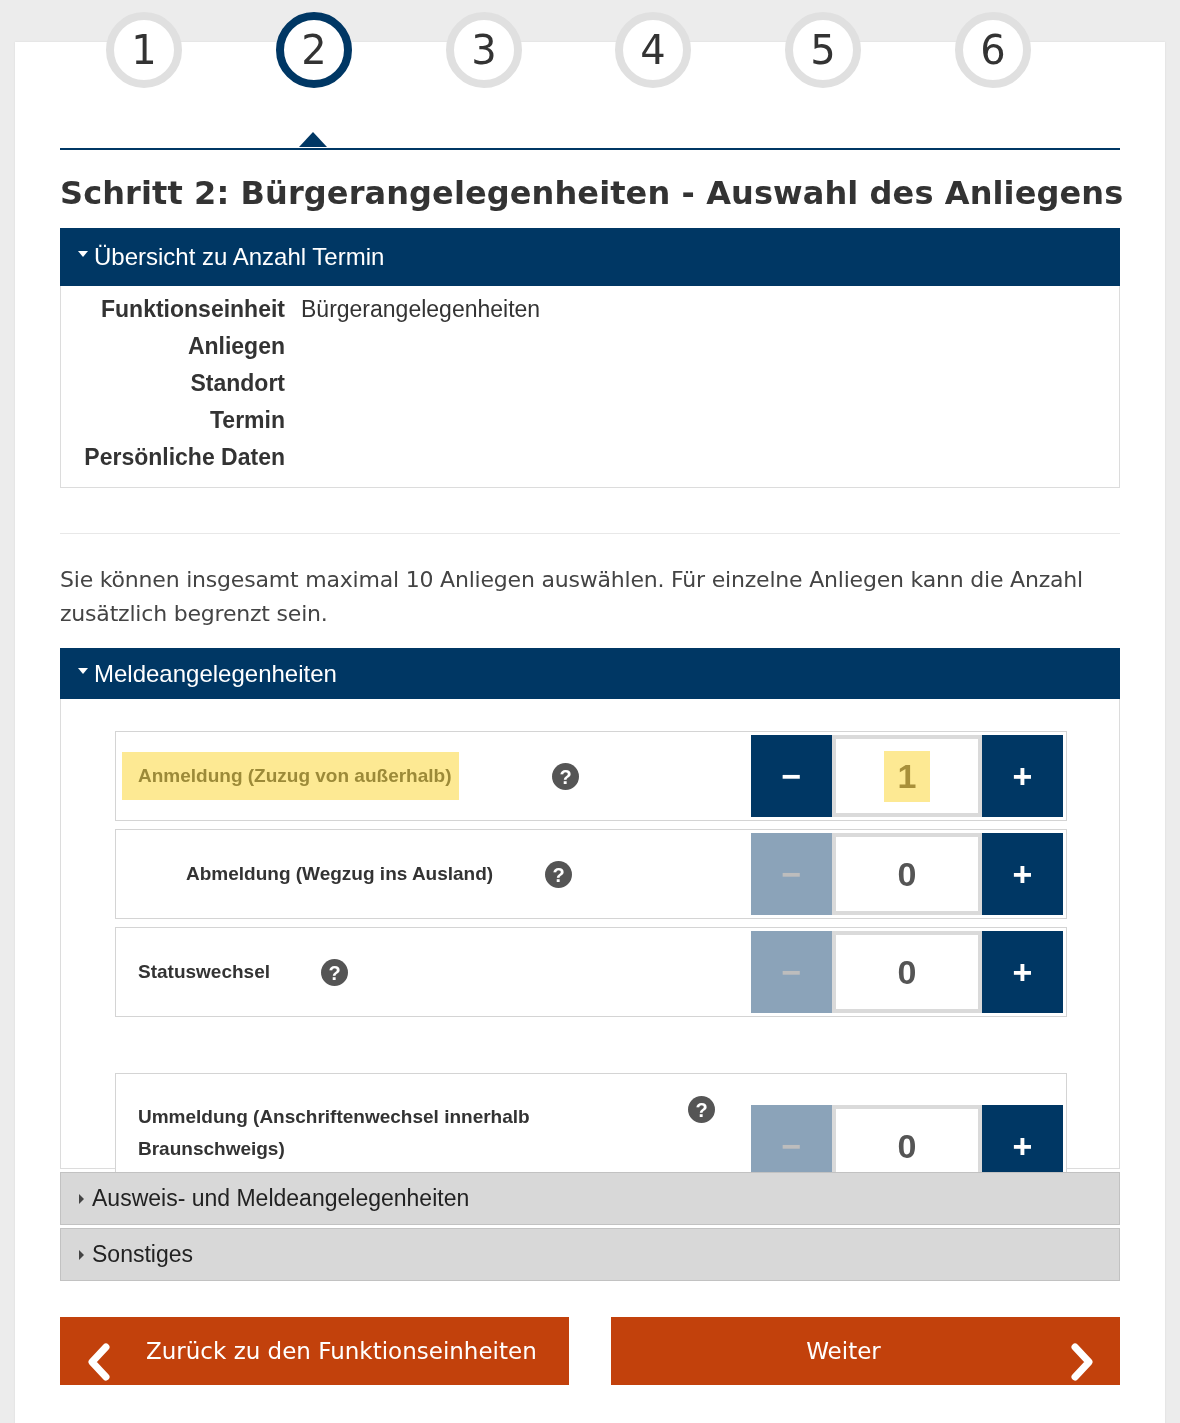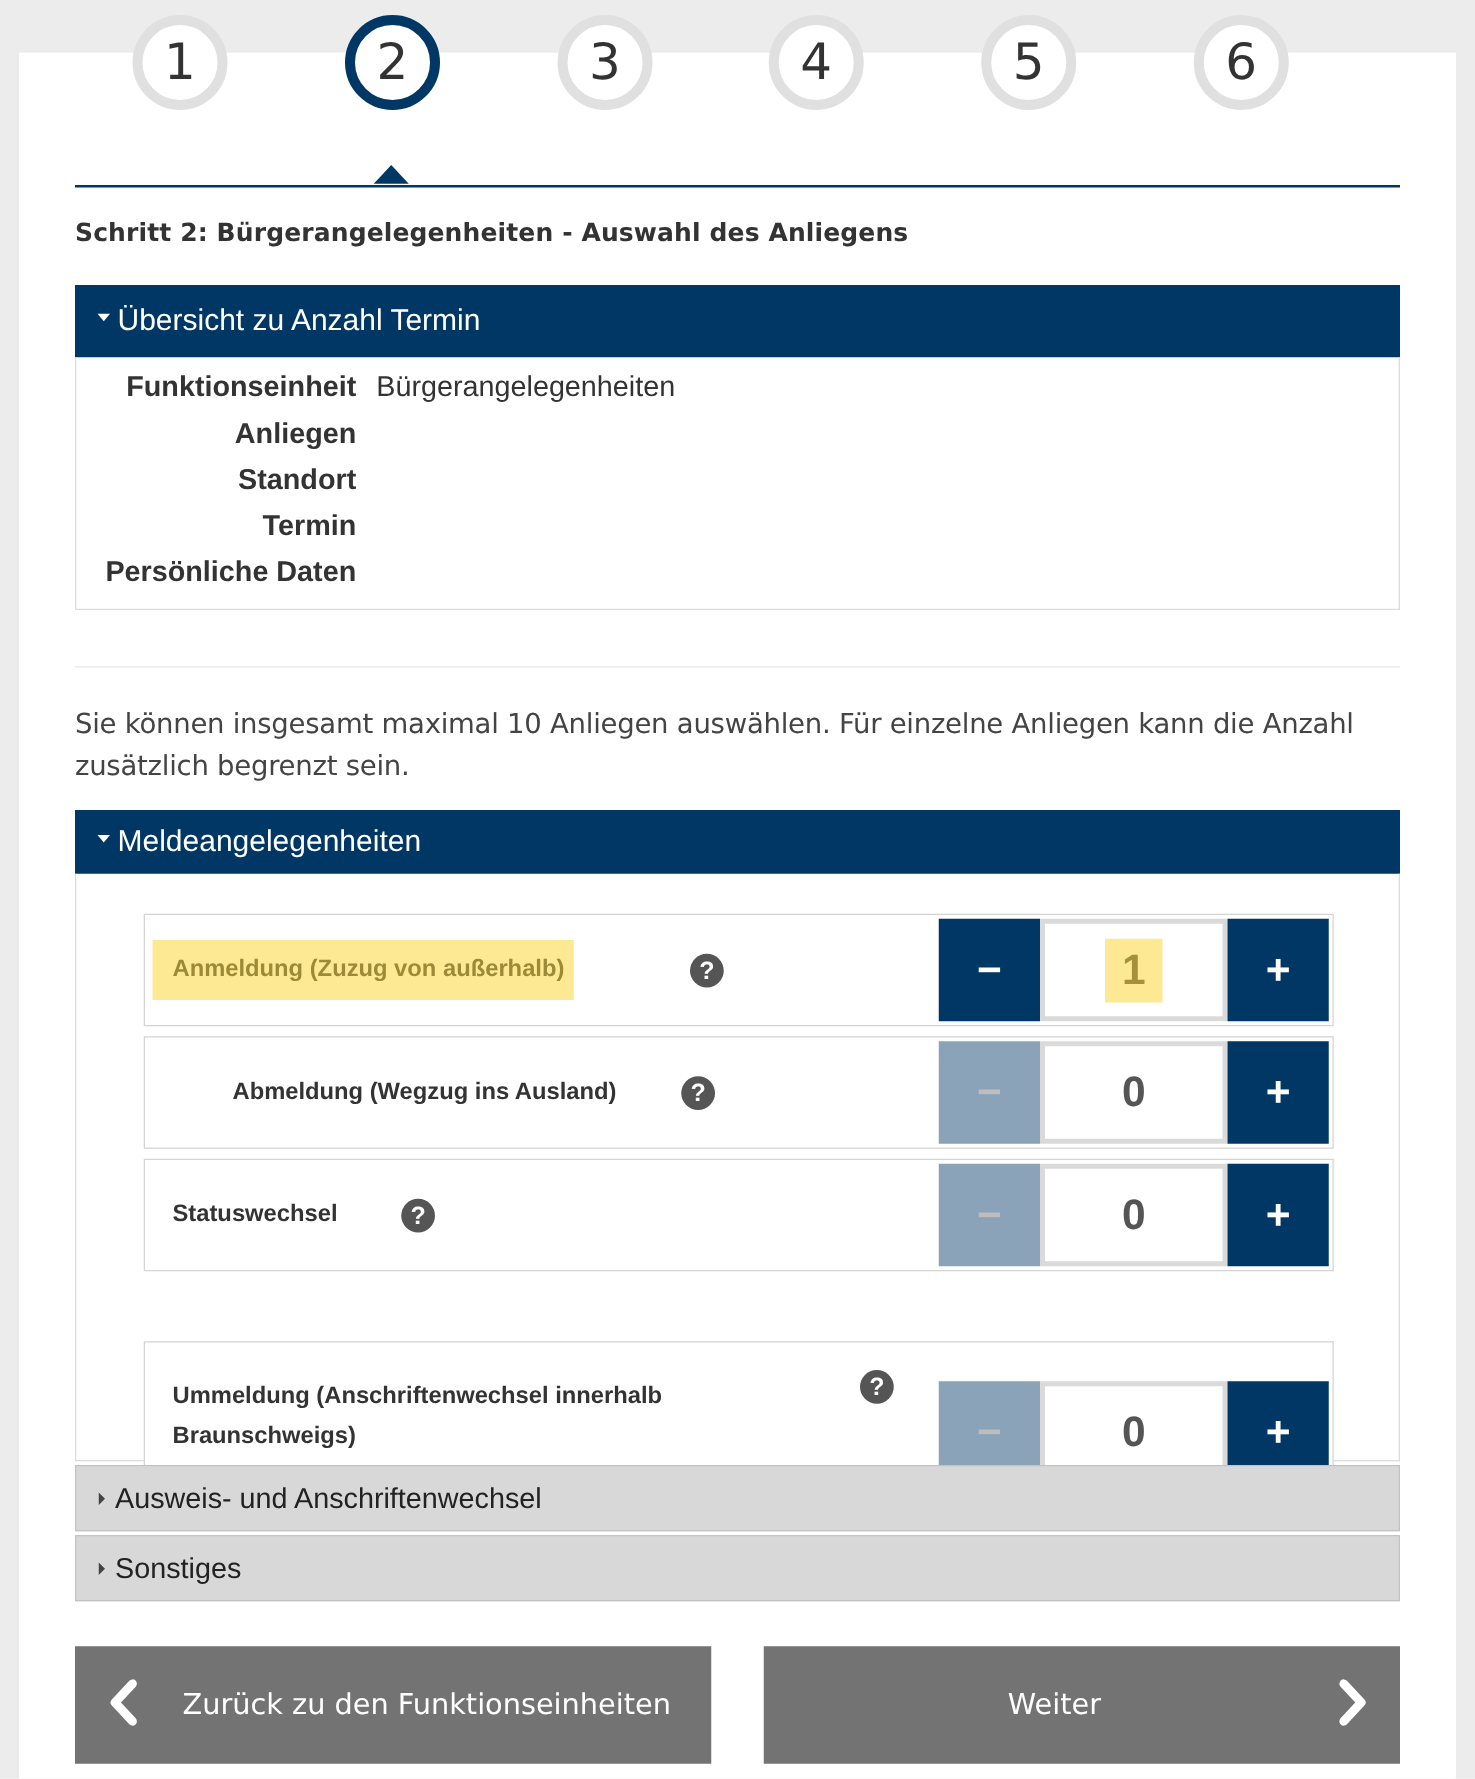--- a/index.html
+++ b/index.html
@@ -36,21 +36,21 @@
       border-right: 14px solid transparent;
       border-bottom: 15px solid #003764;
     }
     .step-line {
       position: absolute; left: 60px; top: 148px; width: 1060px; height: 1.5px;
       background: #003764;
     }
     .page-title {
       position: absolute; left: 60px; top: 174px;
       font-family: "DejaVu Sans", sans-serif; font-weight: bold;
-      font-size: 20px; color: #333; letter-spacing: 0.1px;
+      font-size: 32px; color: #333; letter-spacing: 0.1px;
     }
     
     .panel-head {
       position: absolute; left: 60px; width: 1060px;
       background: #003764; color: #fff;
       font-size: 24px;
       display: flex; align-items: center;
       padding-left: 18px; cursor: pointer;
     }
     .caret-down {
@@ -114,22 +114,22 @@
       font-weight: bold; font-size: 34px; color: #555;
     }
     .qty span.hl { background: #fde993; color: #a8903a; padding: 6px 14px; }
     .collapsed-head {
       position: absolute; left: 60px; width: 1060px; height: 53px;
       background: #d8d8d8; border: 1.5px solid #c2c2c2;
       display: flex; align-items: center; padding-left: 18px;
       font-size: 23px; color: #222; cursor: pointer;
     }
     .nav-btn {
-      position: absolute; top: 1317px; height: 94px; width: 509px;
-      background: #737373; color: #fff;
+      position: absolute; top: 1317px; height: 68px; width: 509px;
+      background: #c2410c; color: #fff;
       font-family: "DejaVu Sans", sans-serif; font-size: 23px;
       display: flex; align-items: center; cursor: pointer;
     }
     .chev { position: absolute; width: 30px; height: 40px; }
   </style>
 </head>
 <body>
 
 <div class="card"></div>
 
@@ -221,21 +221,21 @@
     <div class="stepper-ctl" style="top:31px;">
       <div class="btn-minus disabled">−</div>
       <div class="qty">0</div>
       <div class="btn-plus">+</div>
     </div>
   </div>
 </div>
 
 <div class="collapsed-head" style="top:1172px;">
   <span class="caret-right"></span>
-  <span>Ausweis- und Anschriftenwechsel</span>
+  <span>Ausweis- und Meldeangelegenheiten</span>
 </div>
 <div class="collapsed-head" style="top:1228px;">
   <span class="caret-right"></span>
   <span>Sonstiges</span>
 </div>
 
 <div class="nav-btn" style="left:60px;">
   <svg class="chev" style="left:24px; top:25px;" viewBox="0 0 30 40">
     <polyline points="22,5 8,20 22,35" fill="none" stroke="#fff" stroke-width="7" stroke-linejoin="round" stroke-linecap="round"></polyline>
   </svg>

